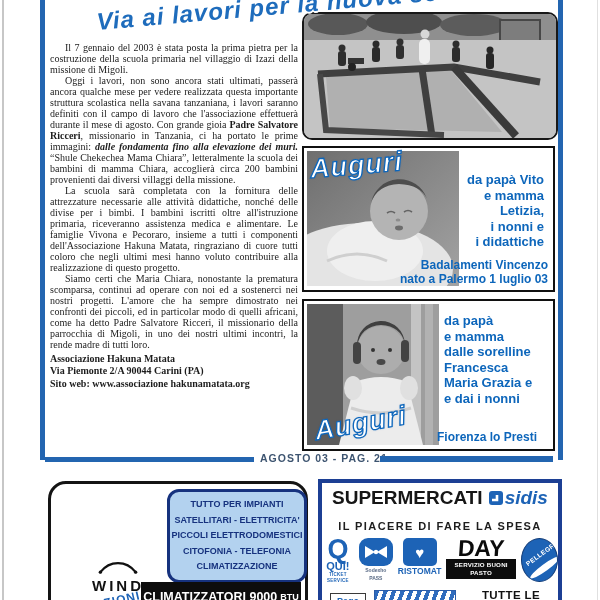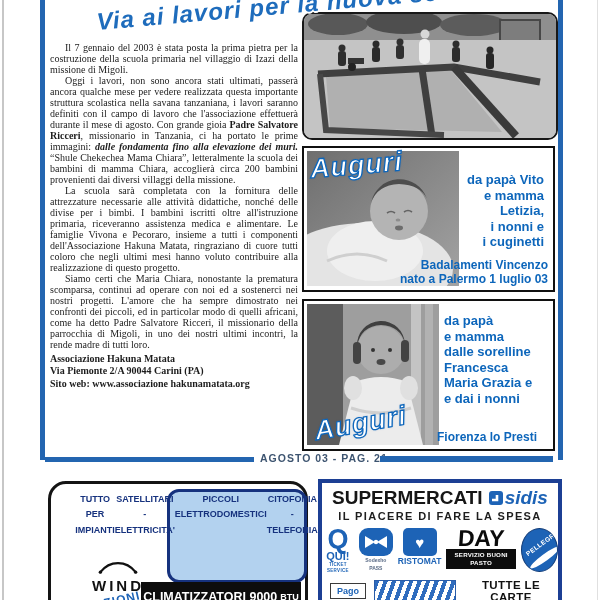--- a/index.html
+++ b/index.html
@@ -71,36 +71,36 @@
     letter-spacing:5px;color:var(--brand-blue,#1d63b6);}
   .am-svg{position:absolute;left:0;top:9px;}
   .am-annino{position:absolute;left:52px;top:46px;font:700 8px "Liberation Sans",sans-serif;
     letter-spacing:4px;color:var(--brand-blue,#1d63b6);}
   .wind{position:absolute;left:22px;top:76px;width:90px;text-align:center;}
   .wind-word{font:900 15px/15px "Liberation Sans",sans-serif;letter-spacing:3px;color:#101010;}
   .riparazioni{position:absolute;left:2px;top:114px;transform:rotate(-13deg);
     font:800 12px "Liberation Sans",sans-serif;letter-spacing:1px;color:var(--brand-blue,#1d63b6);}
   .services-box{position:absolute;left:116px;top:5px;width:134px;height:88px;
     background:var(--ad-lightblue,#b3d2ef);border:3px solid var(--ad-navy,#16327e);
-    border-radius:12px;display:flex;flex-direction:row;justify-content:center;
+    border-radius:12px;display:flex;flex-direction:column;justify-content:center;
     text-align:center;color:var(--ad-navy,#16327e);
     font:800 9px/15.4px "Liberation Sans",sans-serif;}
   .clima-box{position:absolute;left:90px;top:98px;width:160px;height:30px;background:#0d0d0d;
     color:#fff;display:flex;align-items:center;justify-content:center;gap:3px;
     font:800 12.5px "Liberation Sans",sans-serif;}
   .clima-unit{font-size:9px;}
 
   
   .ad-right{position:absolute;left:318px;top:479px;width:236px;height:150px;
     border:4px solid #1c3f94;background:#fff;text-align:center;padding-top:5px;box-sizing:content-box;}
   .sm-row1{display:flex;align-items:center;justify-content:center;gap:6px;}
   .sm-title{font:700 19px/20px "Liberation Sans",sans-serif;color:#161616;}
   .sidis-group{display:flex;align-items:center;gap:2px;}
   .sidis-word{font:italic 800 19px/20px "Liberation Sans",sans-serif;color:var(--brand-blue,#1d63b6);}
-  .sm-slogan{margin-top:2px;font:700 11px/13px "Liberation Sans",sans-serif;
+  .sm-slogan{margin-top:12px;font:700 11px/13px "Liberation Sans",sans-serif;
     letter-spacing:1.4px;color:#1e1e1e;}
   .sm-logos{display:flex;justify-content:center;align-items:flex-start;gap:5px;margin-top:5px;}
   .lg{display:flex;flex-direction:column;align-items:center;}
   .lg-qui{width:38px;color:var(--brand-blue,#1d63b6);}
   .qui-q{font:900 27px/23px "Liberation Sans",sans-serif;}
   .qui-word{font:900 11px/11px "Liberation Sans",sans-serif;}
   .qui-sub{font:700 4.5px/6px "Liberation Sans",sans-serif;letter-spacing:.3px;}
   .sod-box{width:34px;height:28px;background:var(--brand-blue,#1d63b6);border-radius:9px;
     display:flex;align-items:center;justify-content:center;}
   .sod-sub{font:600 5px/8px "Liberation Sans",sans-serif;color:#5a6b86;}
@@ -197,21 +197,21 @@
         <ellipse cx="92" cy="77" rx="4" ry="2.4" fill="#6d6d6d"></ellipse>
         <ellipse cx="91" cy="69" rx="2.4" ry="1.6" fill="#8d8d8d"></ellipse>
       </svg>
     </div>
     <p class="auguri auguri-1">Auguri</p>
     <div class="dedication ded-1">
       <div>da papà Vito</div>
       <div>e mamma</div>
       <div>Letizia,</div>
       <div>i nonni e</div>
-      <div>i cuginetti</div>
+      <div>i didattiche</div>
     </div>
     <div class="caption cap-1">
       <div>Badalamenti Vincenzo</div>
       <div>nato a Palermo 1 luglio 03</div>
     </div>
   </div>
 
   <div class="ann ann2">
     <div class="photo photo-in">
       <svg width="132" height="141" viewBox="0 0 132 141">

